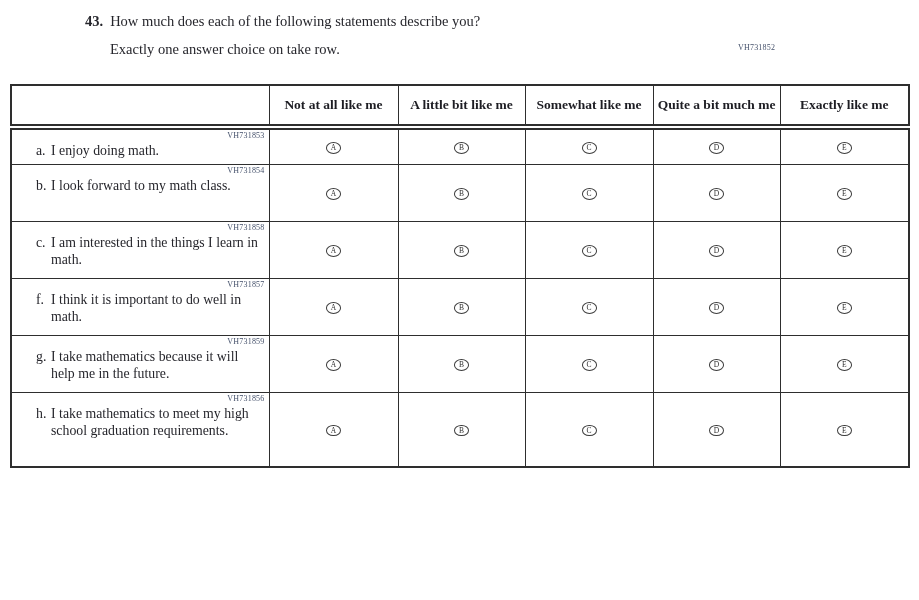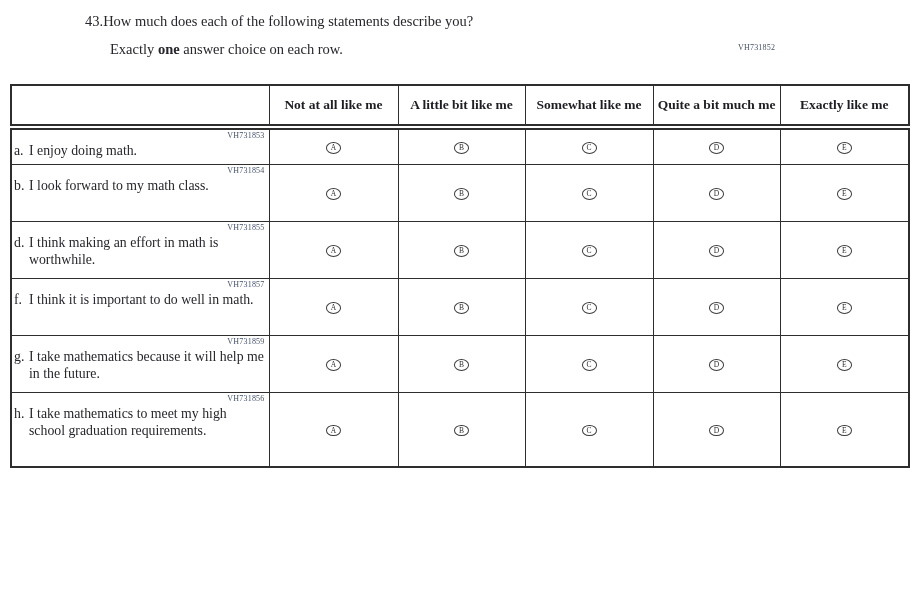--- a/index.html
+++ b/index.html
@@ -15,23 +15,23 @@
     position: absolute;
     top: 3px;
     left: 738px;
     font-size: 8px;
     letter-spacing: .2px;
     color: #44506a;
     margin-top: 40px;
   }
   .question-block { position: absolute; top: 13px; left: 85px; }
   .q-line { font-size: 14.5px; }
-  .q-num { font-weight: normal; }
+  .q-num { font-weight: bold; margin-right: 7px; }
   .q-instruction { margin-top: 11px; margin-left: 25px; font-size: 14.5px; }
-  .q-instruction b { font-weight: bold; }
+  .q-instruction b { font-weight: normal; }
 
   table.survey {
     position: absolute;
     top: 84px;
     left: 10px;
     width: 898px;
     border-collapse: collapse;
     table-layout: fixed;
     border: 2px solid #2e2e2e;
   }
@@ -49,21 +49,21 @@
   }
   table.survey td {
     border: 1.5px solid #2e2e2e;
     vertical-align: middle;
   }
   tr.h-a { height: 37px; }
   tr.h-m { height: 57px; margin-top: 44px; }
   tr.h-l { height: 75px; margin-top: 25px; }
   .stmt-cell {
     vertical-align: top !important;
-    padding: 1px 4px 3px 2px;
+    padding: 1px 4px 3px 24px;
   }
   .vh-code {
     text-align: right;
     font-size: 8px;
     line-height: 10px;
     color: #44506a;
     letter-spacing: .2px;
   }
   .stmt {
     display: flex;
@@ -92,21 +92,21 @@
 </head>
 <body>
 
 <div class="form-code">VH731852</div>
 
 <div class="question-block">
   <div class="q-line">
     <span class="q-num">43.</span><span class="q-text">How much does each of the following statements describe you?</span>
   </div>
   <div class="q-instruction">
-    <span>Exactly </span><b>one</b><span> answer choice on each row.</span>
+    <span>Exactly </span><b>one</b><span> answer choice on take row.</span>
   </div>
 </div>
 
 <table class="survey">
   <colgroup>
     <col style="width:258px">
     <col style="width:129px">
     <col style="width:127px">
     <col style="width:128px">
     <col style="width:127px">
@@ -146,24 +146,24 @@
           </div>
         </td>
         <td class="opt-cell"><span class="bubble">A</span></td>
         <td class="opt-cell"><span class="bubble">B</span></td>
         <td class="opt-cell"><span class="bubble">C</span></td>
         <td class="opt-cell"><span class="bubble">D</span></td>
         <td class="opt-cell"><span class="bubble">E</span></td>
       </tr>
       <tr class="h-m">
         <td class="stmt-cell">
-          <div class="vh-code">VH731855</div>
-          <div class="stmt">
-            <span class="stmt-letter">d.</span>
-            <span class="stmt-body">I think making an effort in math is worthwhile.</span>
+          <div class="vh-code">VH731858</div>
+          <div class="stmt">
+            <span class="stmt-letter">c.</span>
+            <span class="stmt-body">I am interested in the things I learn in math.</span>
           </div>
         </td>
         <td class="opt-cell"><span class="bubble">A</span></td>
         <td class="opt-cell"><span class="bubble">B</span></td>
         <td class="opt-cell"><span class="bubble">C</span></td>
         <td class="opt-cell"><span class="bubble">D</span></td>
         <td class="opt-cell"><span class="bubble">E</span></td>
       </tr>
       <tr class="h-m">
         <td class="stmt-cell">

